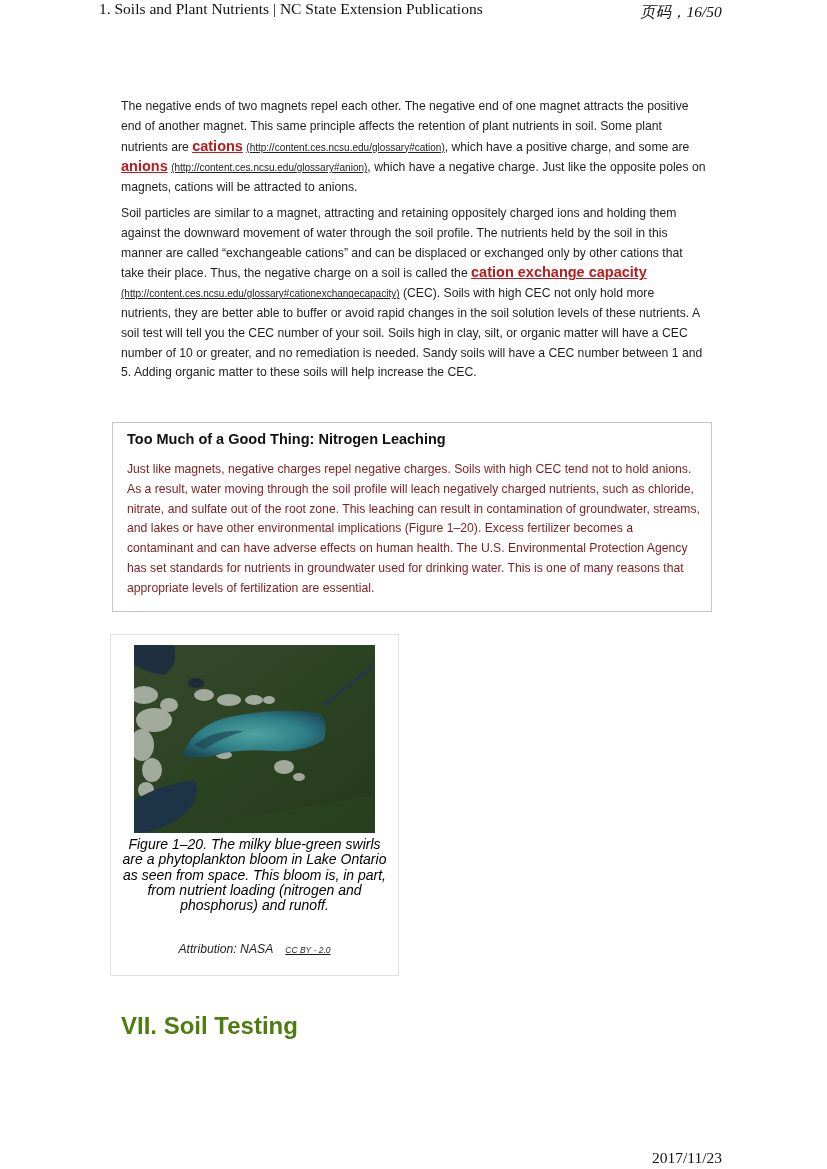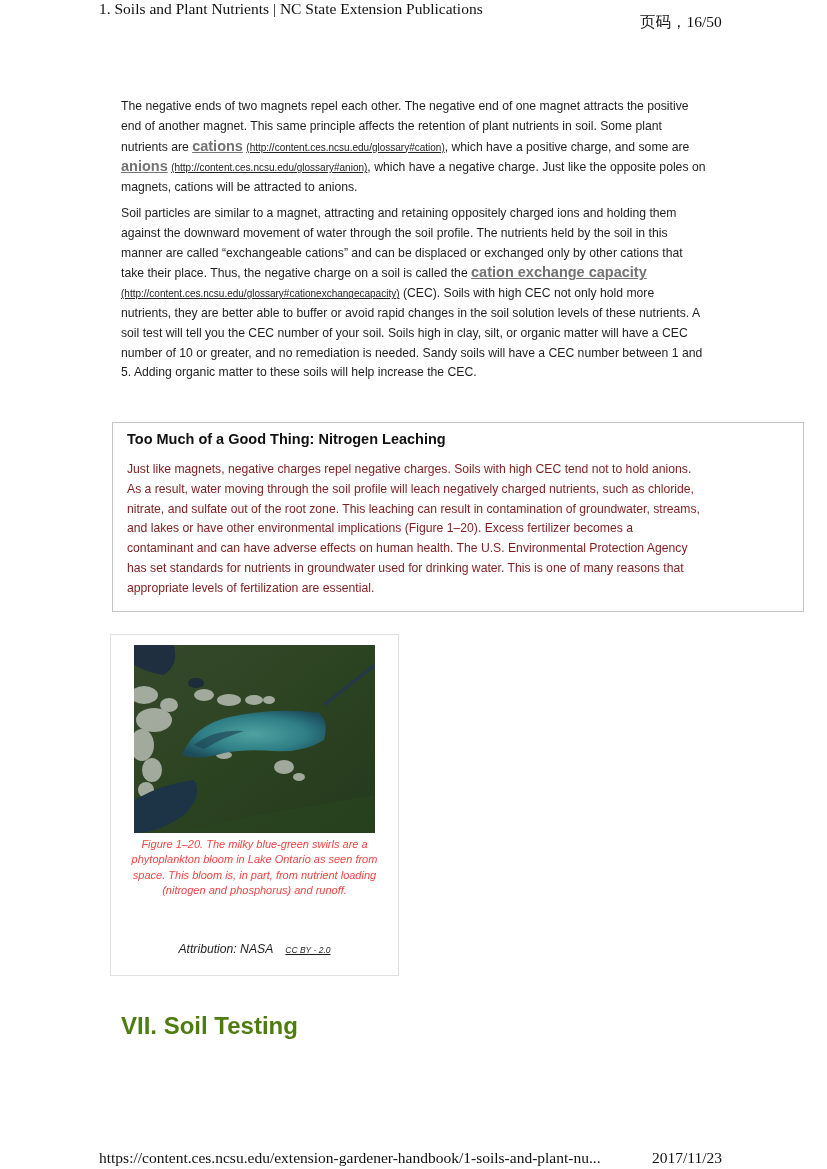--- a/index.html
+++ b/index.html
@@ -5,36 +5,36 @@
   html, body { margin: 0; padding: 0; background: #ffffff; }
   body { width: 827px; height: 1169px; position: relative; overflow: hidden; color: #1a1a1a; }
   .hdr, .ftr {
     position: absolute; left: 0; width: 753px;
     font-family: "Liberation Serif", "DejaVu Serif", serif;
     font-size: 15.5px; color: #111; white-space: nowrap;
   }
   .hdr { top: 0; height: 22px; }
   .ftr { top: 1147px; height: 22px; }
   .hdr .l { position: absolute; left: 99px; top: 0; }
-  .hdr .r { position: absolute; left: 640px; top: 12px; }
+  .hdr .r { position: absolute; left: 640px; top: 2px; font-style: italic; }
   .ftr .l { position: absolute; left: 99px; top: 2px; }
   .ftr .r { position: absolute; left: 652px; top: 2px; }
 
   .body-text {
     position: absolute; left: 121px; width: 585px;
     font-family: "Liberation Sans", "DejaVu Sans", sans-serif;
     font-size: 12.2px; line-height: 19.8px; color: #1e1e1e;
   }
   #p1 { top: 97px; }
   #p2 { top: 204px; }
-  .term { font-weight: bold; font-size: 14.5px; text-decoration: underline; color: #737373; text-align: center; }
+  .term { font-weight: bold; font-size: 14.5px; text-decoration: underline; color: #b91c1c; text-align: center; }
   .url { font-size: 10px; text-decoration: underline; color: #222; }
 
   .callout {
-    position: absolute; left: 112px; top: 422px; width: 692px; height: 190px;
+    position: absolute; left: 112px; top: 422px; width: 600px; height: 190px;
     border: 1.5px solid #c6c6c6; box-sizing: border-box;
   }
   .callout .title {
     position: absolute; left: 14px; top: 8px;
     font-family: "Liberation Sans", "DejaVu Sans", sans-serif;
     font-weight: bold; font-size: 14.5px; color: #111;
   }
   .callout .text {
     position: absolute; left: 14px; top: 37px; width: 575px;
     font-family: "Liberation Sans", "DejaVu Sans", sans-serif;
@@ -45,21 +45,21 @@
     position: absolute; left: 110px; top: 634px; width: 289px; height: 342px;
     border: 1.5px solid #e0e0e0; box-sizing: border-box;
   }
   .figure .img {
     position: absolute; left: 23px; top: 10px; width: 241px; height: 188px;
     overflow: hidden; background: #2a3a22;
   }
   .figure .caption {
     position: absolute; left: 10px; top: 202px; width: 267px; text-align: center;
     font-family: "Liberation Sans", "DejaVu Sans", sans-serif;
-    font-style: italic; font-size: 11px; line-height: 15.3px; color: #ef4444;
+    font-style: italic; font-size: 14px; line-height: 15.3px; color: #000000;
   }
   .figure .attr {
     position: absolute; left: 10px; top: 307px; width: 267px; text-align: center;
     font-family: "Liberation Sans", "DejaVu Sans", sans-serif;
     font-style: italic; font-size: 12.2px; color: #1e1e1e;
   }
   .figure .attr .lic { font-size: 8.5px; text-decoration: underline; margin-left: 12px; }
 
   .section-h {
     position: absolute; left: 121px; top: 1012px;
@@ -124,15 +124,14 @@
       <path d="M40 188 H241 V150 Q180 160 120 170 Q80 180 40 188 Z" fill="#2a4420" opacity="0.6"></path>
     </svg>
   </div>
   <div class="caption">Figure 1–20. The milky blue-green swirls are a phytoplankton bloom in Lake Ontario as seen from space. This bloom is, in part, from nutrient loading (nitrogen and phosphorus) and runoff.</div>
   <div class="attr"><span>Attribution: NASA</span><span class="lic">CC BY - 2.0</span></div>
 </div>
 
 <div class="section-h">VII. Soil Testing</div>
 
 <div class="ftr">
-  <span class="l">https://content.ces.ncsu.edu/extension-gardener-handbook/1-soils-and-plant-nu...</span>
   <span class="r">2017/11/23</span>
 </div>
 
 </body></html>

